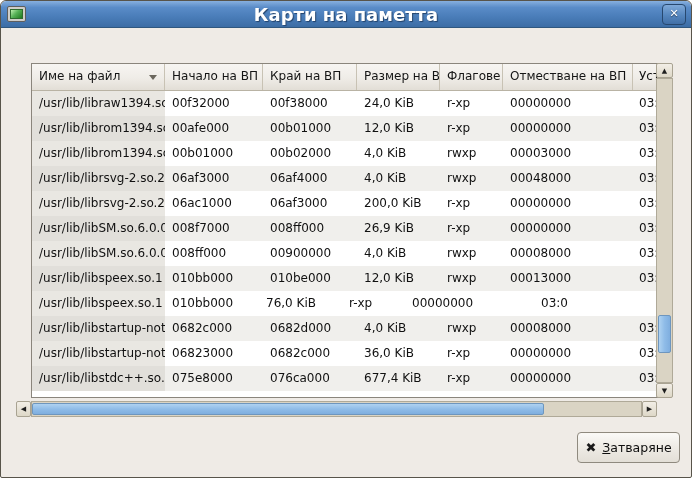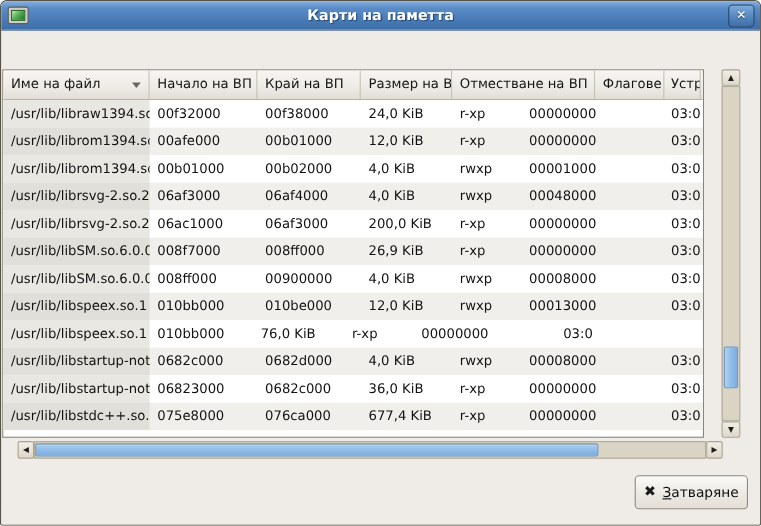--- a/index.html
+++ b/index.html
@@ -10,21 +10,21 @@
   }
   
   .titlebar{
     position:absolute;left:0;top:0;right:0;height:26px;
     background:linear-gradient(180deg,#87B0DF 0%,#5A8CC8 25%,#4A7DB9 60%,#3C6DA5 100%);
     border-bottom:1px solid #2F577F;border-radius:5px 5px 0 0;
     display:flex;align-items:center;
   }
   .titlebar-title{
     position:absolute;left:0;right:0;text-align:center;
-    color:#FFFFFF;font-weight:bold;font-size:13px;
+    color:#FFFFFF;font-weight:bold;font-size:18px;
     text-shadow:1px 1px 1px #23436B;pointer-events:none;
   }
   .win-icon{
     margin-left:6px;width:17px;height:14px;background:#CFCDC8;
     border:1px solid #5E5E5E;border-radius:2px;position:relative;z-index:2;
   }
   .win-icon .screen{
     position:absolute;left:2px;top:2px;right:2px;bottom:2px;
     background:linear-gradient(135deg,#BDEFAE 0%,#56B156 45%,#1F7A1F 100%);
     border:1px solid #2E6B2E;
@@ -33,21 +33,21 @@
     position:absolute;right:5px;top:3px;width:22px;height:19px;
     background:linear-gradient(180deg,#7FA9D9 0%,#5586BE 55%,#416FA6 100%);
     border:1px solid #27486F;border-radius:4px;
     color:#fff;font-weight:bold;font-size:11px;line-height:18px;text-align:center;
     text-shadow:0 1px 1px #1E3A5C;cursor:pointer;
   }
   
   .desc{position:absolute;left:20px;top:36px;font-size:12.5px;color:#101010;}
   
   .table-frame{
-    position:absolute;left:1px;top:62px;width:636px;height:333px;
+    position:absolute;left:30px;top:62px;width:636px;height:333px;
     background:#FFFFFF;border:1px solid #8A857C;overflow:hidden;
   }
   .thead{display:flex;height:26px;
     background:linear-gradient(180deg,#F7F5F2 0%,#EFECE7 55%,#E2DED6 100%);
     border-bottom:1px solid #B9B3A4;}
   .hcell{
     position:relative;box-sizing:border-box;height:26px;line-height:25px;
     font-size:12px;color:#141414;padding-left:7px;white-space:nowrap;overflow:hidden;
     border-right:1px solid #C8C2B4;cursor:pointer;flex:none;
   }
@@ -121,22 +121,22 @@
     <div class="tb-close">✕</div>
   </div>
 
 
   <div class="table-frame">
     <div class="thead">
         <div class="hcell c0">Име на файл<span class="sort-arrow"></span></div>
         <div class="hcell c1">Начало на ВП</div>
         <div class="hcell c2">Край на ВП</div>
         <div class="hcell c3">Размер на ВП</div>
+        <div class="hcell c4">Флагове</div>
         <div class="hcell c5">Отместване на ВП</div>
-        <div class="hcell c4">Флагове</div>
         <div class="hcell c6">Устройство</div>
       </div>
     <div class="tbody">
         <div class="trow even">
           <div class="tcell c0">/usr/lib/libraw1394.so</div>
           <div class="tcell c1">00f32000</div>
           <div class="tcell c2">00f38000</div>
           <div class="tcell c3">24,0 KiB</div>
           <div class="tcell c4">r-xp</div>
           <div class="tcell c5">00000000</div>
@@ -150,21 +150,21 @@
           <div class="tcell c4">r-xp</div>
           <div class="tcell c5">00000000</div>
           <div class="tcell c6">03:02</div>
         </div>
         <div class="trow even">
           <div class="tcell c0">/usr/lib/librom1394.so</div>
           <div class="tcell c1">00b01000</div>
           <div class="tcell c2">00b02000</div>
           <div class="tcell c3">4,0 KiB</div>
           <div class="tcell c4">rwxp</div>
-          <div class="tcell c5">00001000</div>
+          <div class="tcell c5">00003000</div>
           <div class="tcell c6">03:02</div>
         </div>
         <div class="trow odd">
           <div class="tcell c0">/usr/lib/librsvg-2.so.2</div>
           <div class="tcell c1">06af3000</div>
           <div class="tcell c2">06af4000</div>
           <div class="tcell c3">4,0 KiB</div>
           <div class="tcell c4">rwxp</div>
           <div class="tcell c5">00048000</div>
           <div class="tcell c6">03:02</div>

